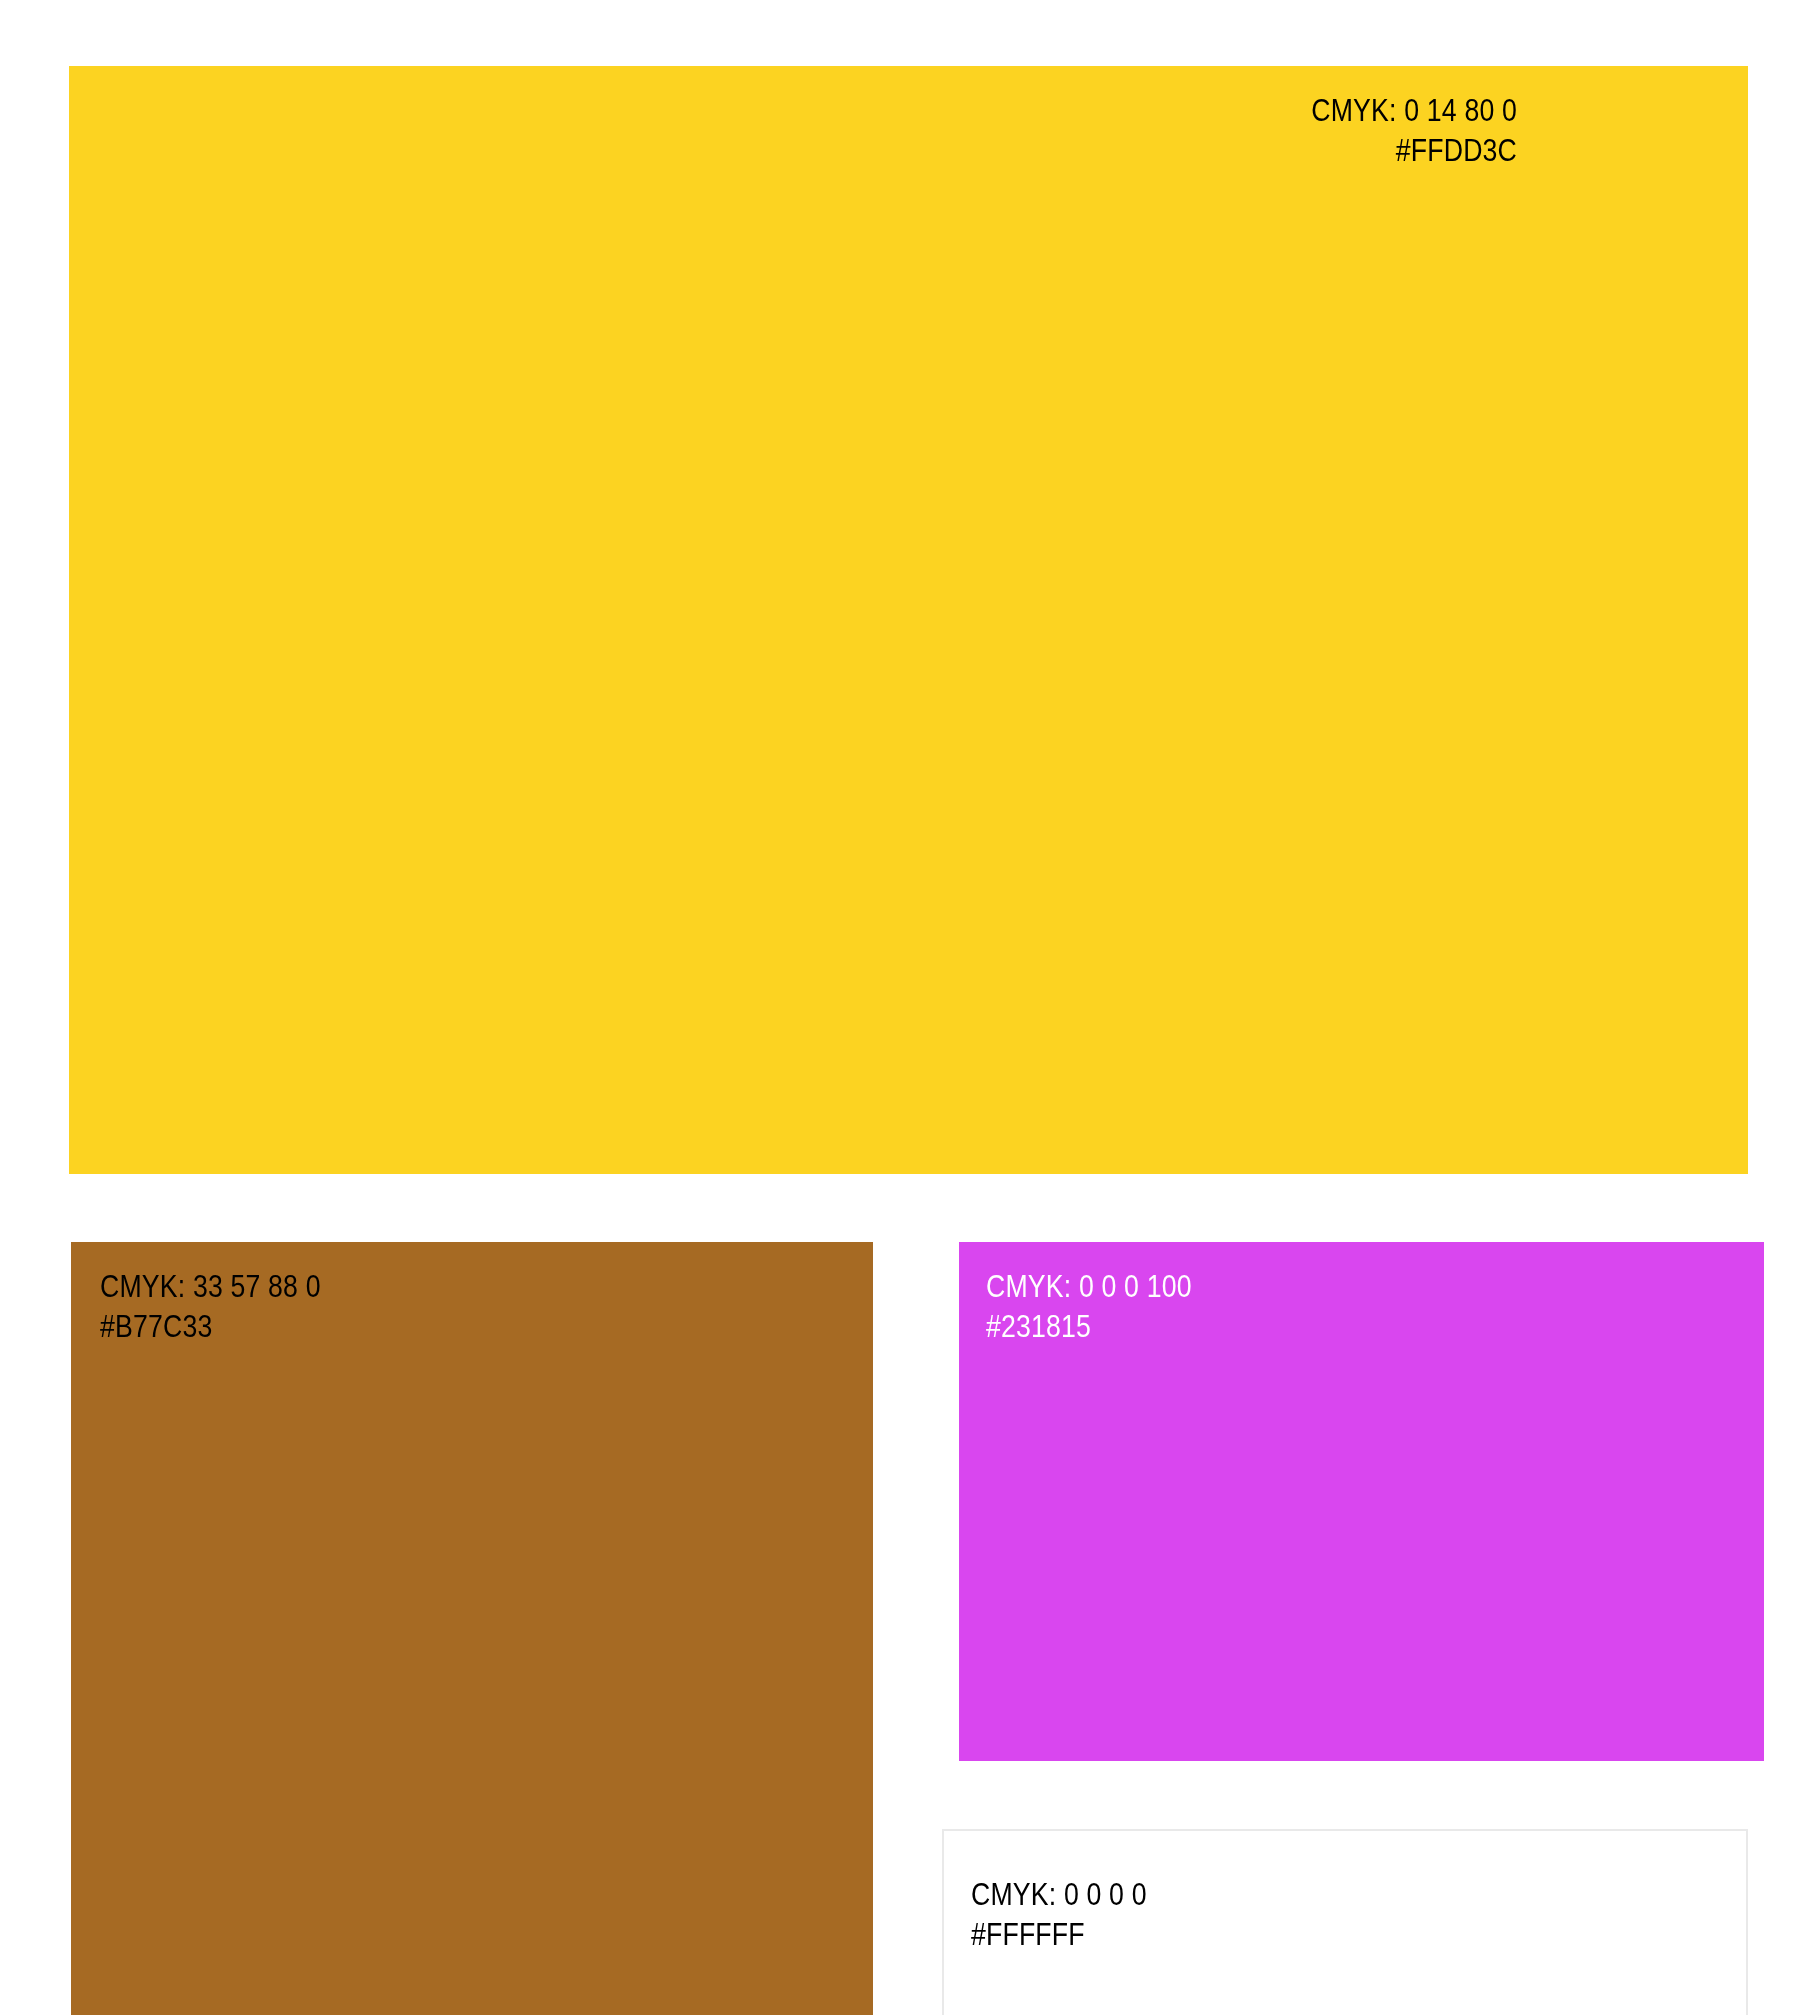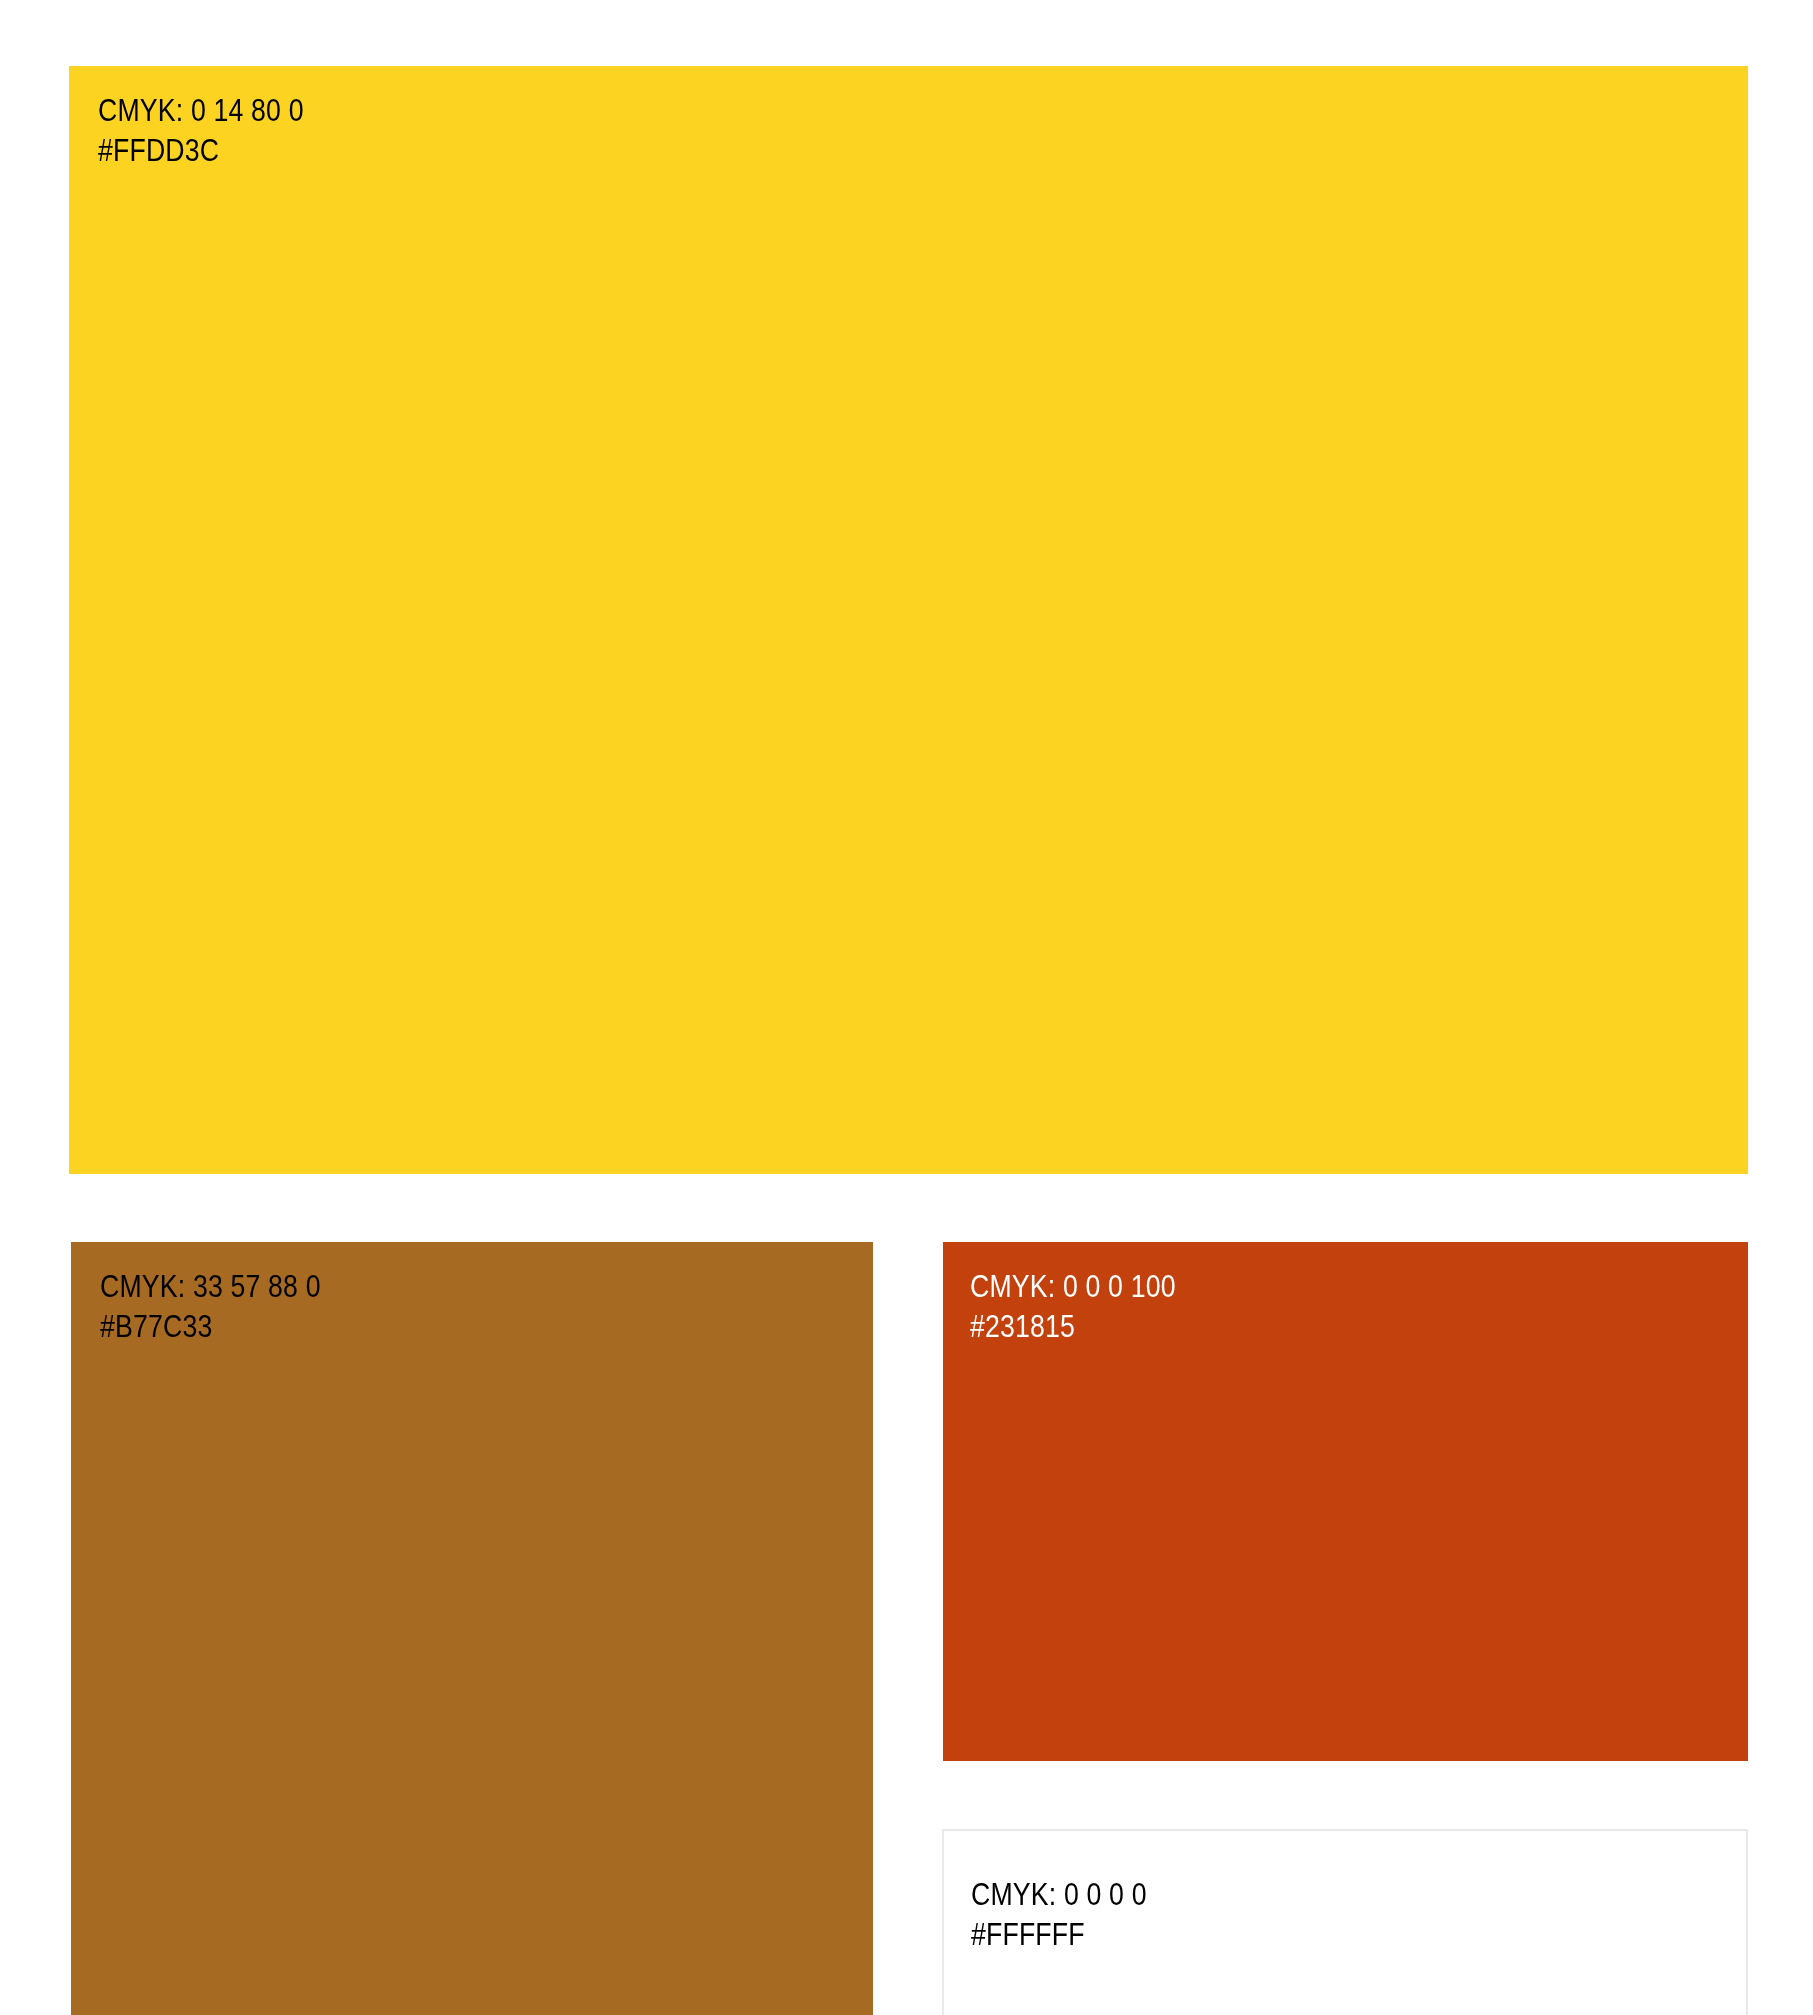--- a/index.html
+++ b/index.html
@@ -42,20 +42,21 @@
     margin-right: 8.9px;
   }
 
   
   #swatch-yellow {
     left: 69px;
     top: 66px;
     width: 1679px;
     height: 1108px;
     padding: 25px 0 0 29px;
+    text-align: right;
   }
 
   
   #swatch-brown {
     left: 71px;
     top: 1242px;
     width: 802px;
     height: 1111px;
     padding: 25px 0 0 29px;
   }
@@ -95,21 +96,21 @@
 
   <div class="swatch" id="swatch-brown" style="background: rgb(166, 106, 35); color: rgb(0, 0, 0);">
     <div class="swatch-label">
       <span class="lbl-cmyk">CMYK:</span><span>33 57 88 0</span>
     </div>
     <div class="swatch-label">
       <span>#B77C33</span>
     </div>
   </div>
 
-  <div class="swatch" id="swatch-dark" style="background: #c2410c; color: rgb(255, 255, 255);">
+  <div class="swatch" id="swatch-dark" style="background: #d946ef; color: rgb(255, 255, 255); margin-left: 16px;">
     <div class="swatch-label">
       <span class="lbl-cmyk">CMYK:</span><span>0 0 0 100</span>
     </div>
     <div class="swatch-label">
       <span>#231815</span>
     </div>
   </div>
 
   <div class="swatch" id="swatch-white" style="background: rgb(255, 255, 255); color: rgb(0, 0, 0); border-color: rgb(233, 233, 233);">
     <div class="swatch-label">

